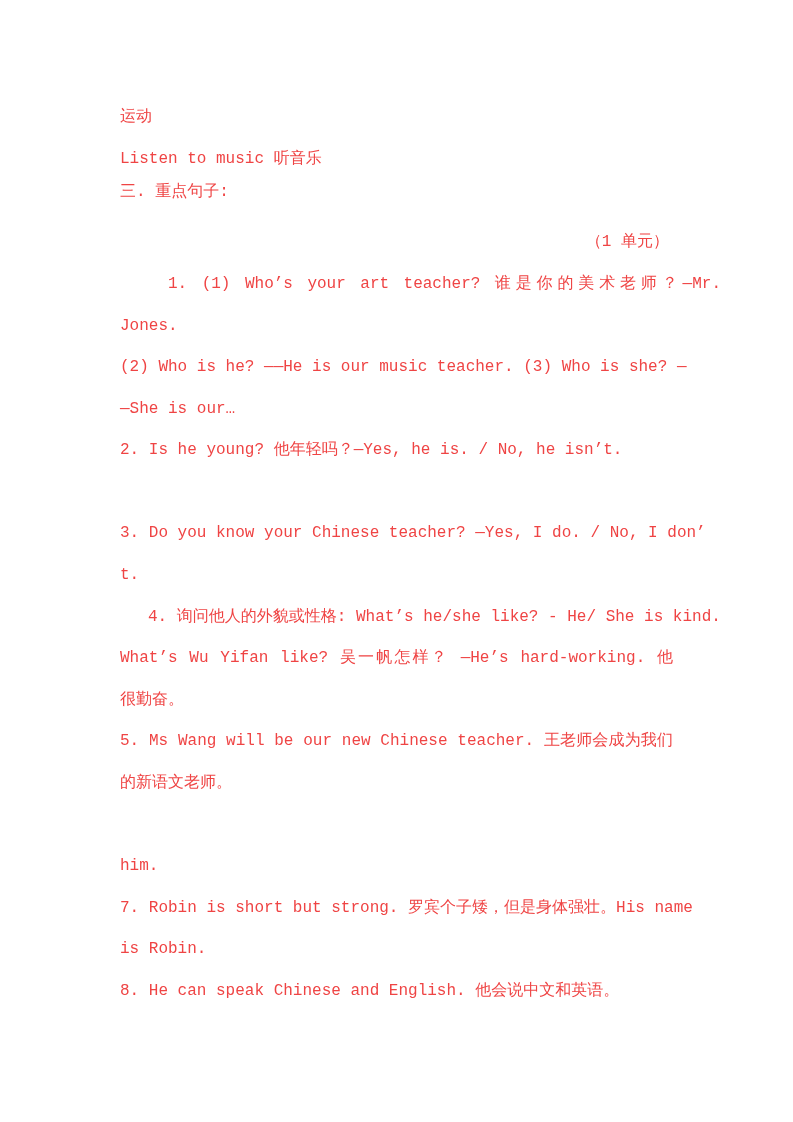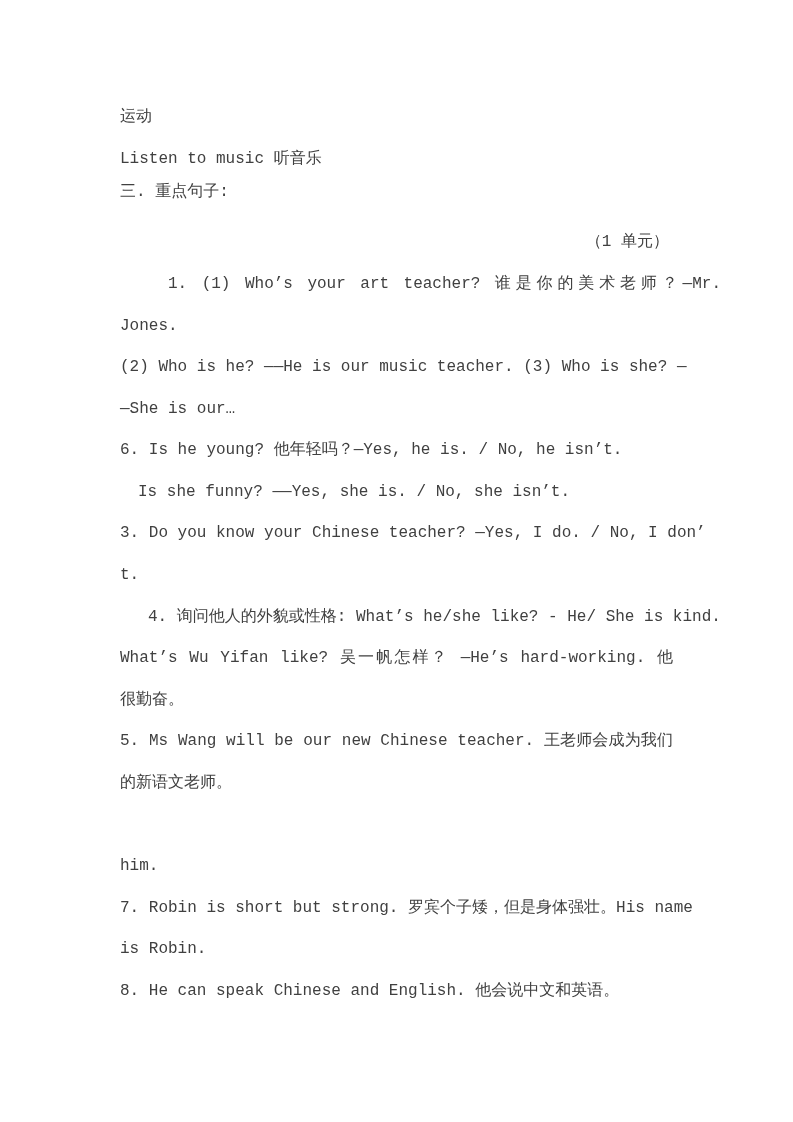--- a/index.html
+++ b/index.html
@@ -22,21 +22,21 @@
       background: #ffffff;
     }
     .line {
       position: absolute;
       left: 120px;
       width: 553px;
       height: 24px;
       font-family: "Liberation Mono", "DejaVu Sans Mono", monospace;
       font-size: 16px;
       line-height: 24px;
-      color: #404040;
+      color: #ef4444;
       white-space: nowrap;
       overflow: visible;
     }
     .justify {
       text-align: justify;
       text-align-last: justify;
     }
     .indent {
       left: 138px;
       width: 535px;
@@ -50,22 +50,21 @@
 
 <div class="page">
   <div class="line" style="top:105px;">运动</div>
   <div class="line" style="top:147px;">Listen to music 听音乐</div>
   <div class="line" style="top:180px;">三. 重点句子:</div>
   <div class="line paren" style="top:230px;text-align:right;">（1 单元）</div>
   <div class="line justify" style="top:272px;margin-left:48px;">1.   (1) Who’s your art teacher? 谁是你的美术老师？—Mr.</div>
   <div class="line" style="top:314px;">Jones.</div>
   <div class="line justify" style="top:355px;">(2) Who is he? ——He is our music teacher. (3) Who is she? —</div>
   <div class="line" style="top:397px;">—She is our…</div>
-  <div class="line" style="top:438px;">6. Is he young? 他年轻吗？—Yes, he is. / No, he isn’t.</div>
-  <div class="line indent" style="top:480px;">Is she funny? ——Yes, she is. / No, she isn’t.</div>
+  <div class="line" style="top:438px;">2. Is he young? 他年轻吗？—Yes, he is. / No, he isn’t.</div>
   <div class="line justify" style="top:521px;">3. Do you know your Chinese teacher? —Yes, I do. / No, I don’</div>
   <div class="line" style="top:563px;">t.</div>
   <div class="line justify" style="top:605px;margin-left:28px;">4. 询问他人的外貌或性格: What’s he/she like? - He/ She is kind.</div>
   <div class="line justify" style="top:646px;">What’s Wu Yifan like? 吴一帆怎样？ —He’s hard-working. 他</div>
   <div class="line" style="top:688px;">很勤奋。</div>
   <div class="line justify" style="top:729px;">5. Ms Wang will be our new Chinese teacher. 王老师会成为我们</div>
   <div class="line" style="top:771px;">的新语文老师。</div>
   <div class="line" style="top:854px;">him.</div>
   <div class="line justify" style="top:896px;">7. Robin is short but strong. 罗宾个子矮，但是身体强壮。His name</div>
   <div class="line" style="top:937px;">is Robin.</div>

